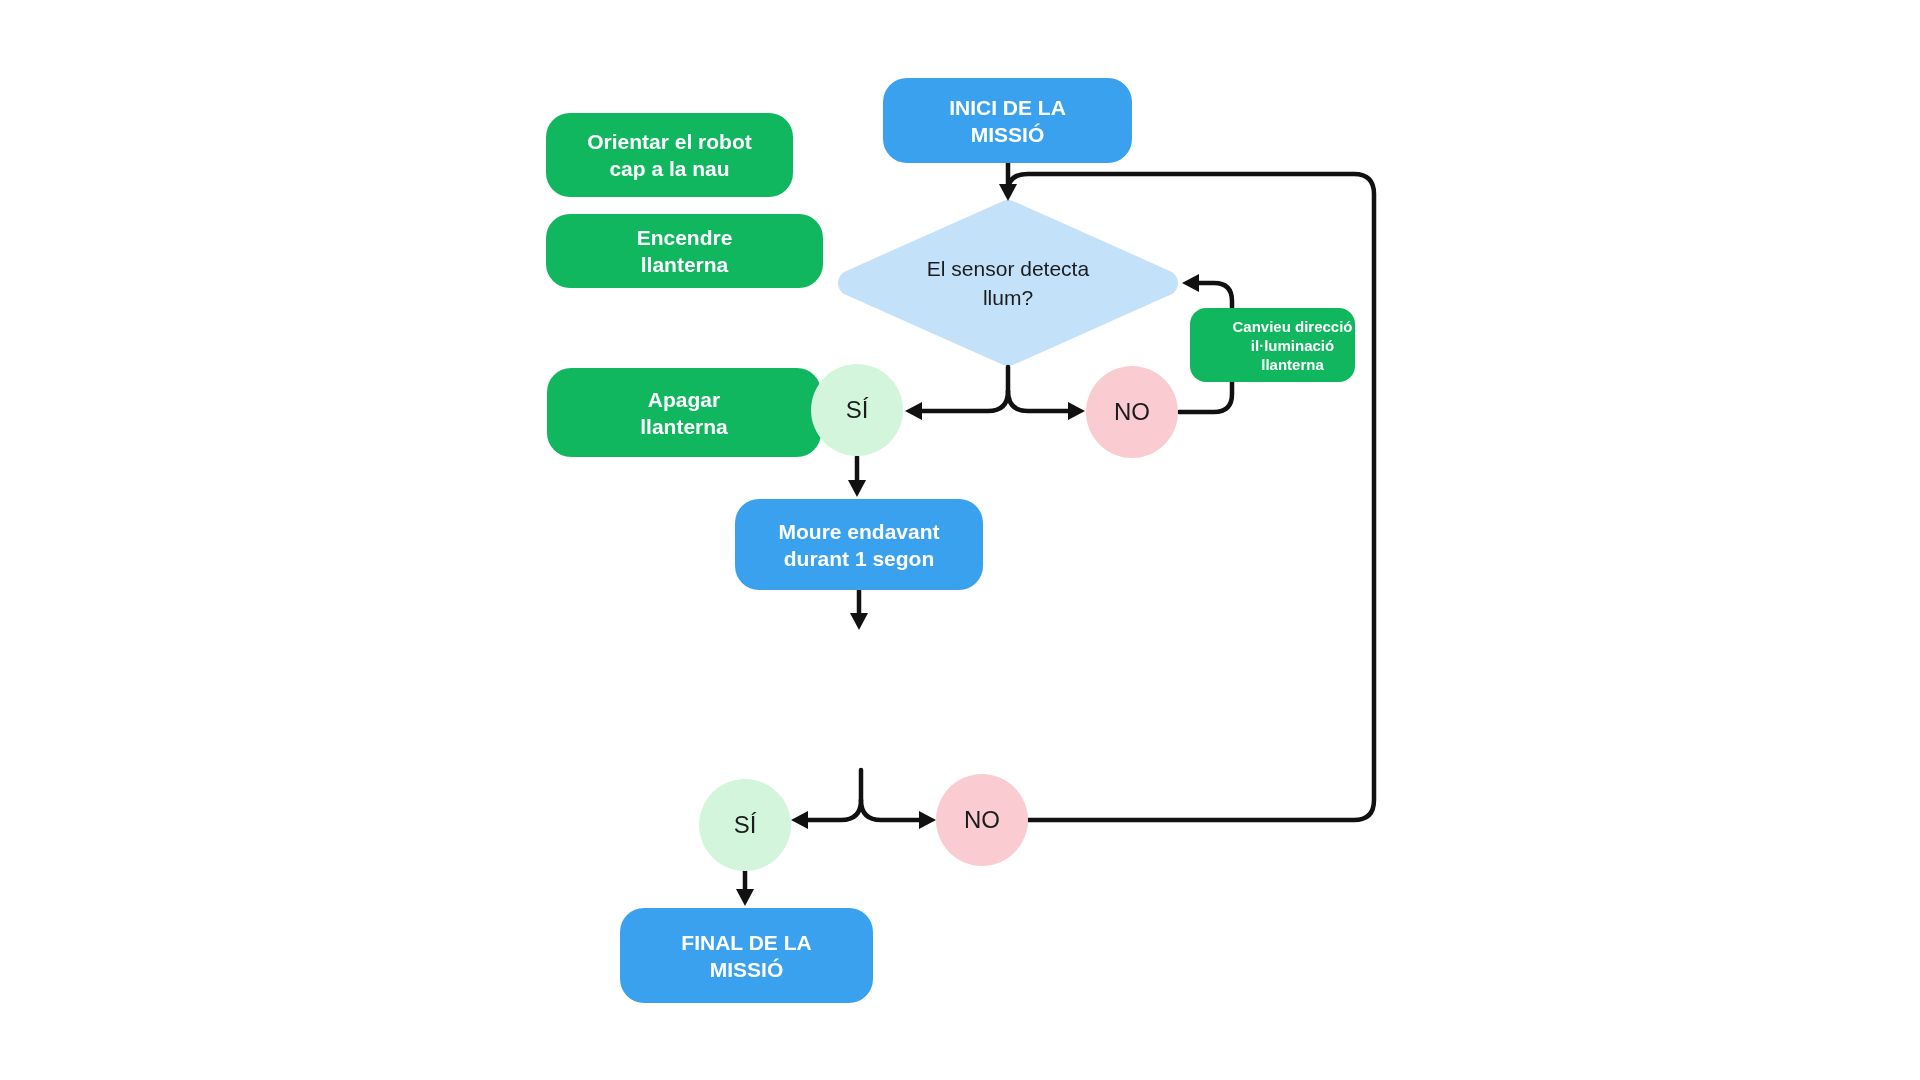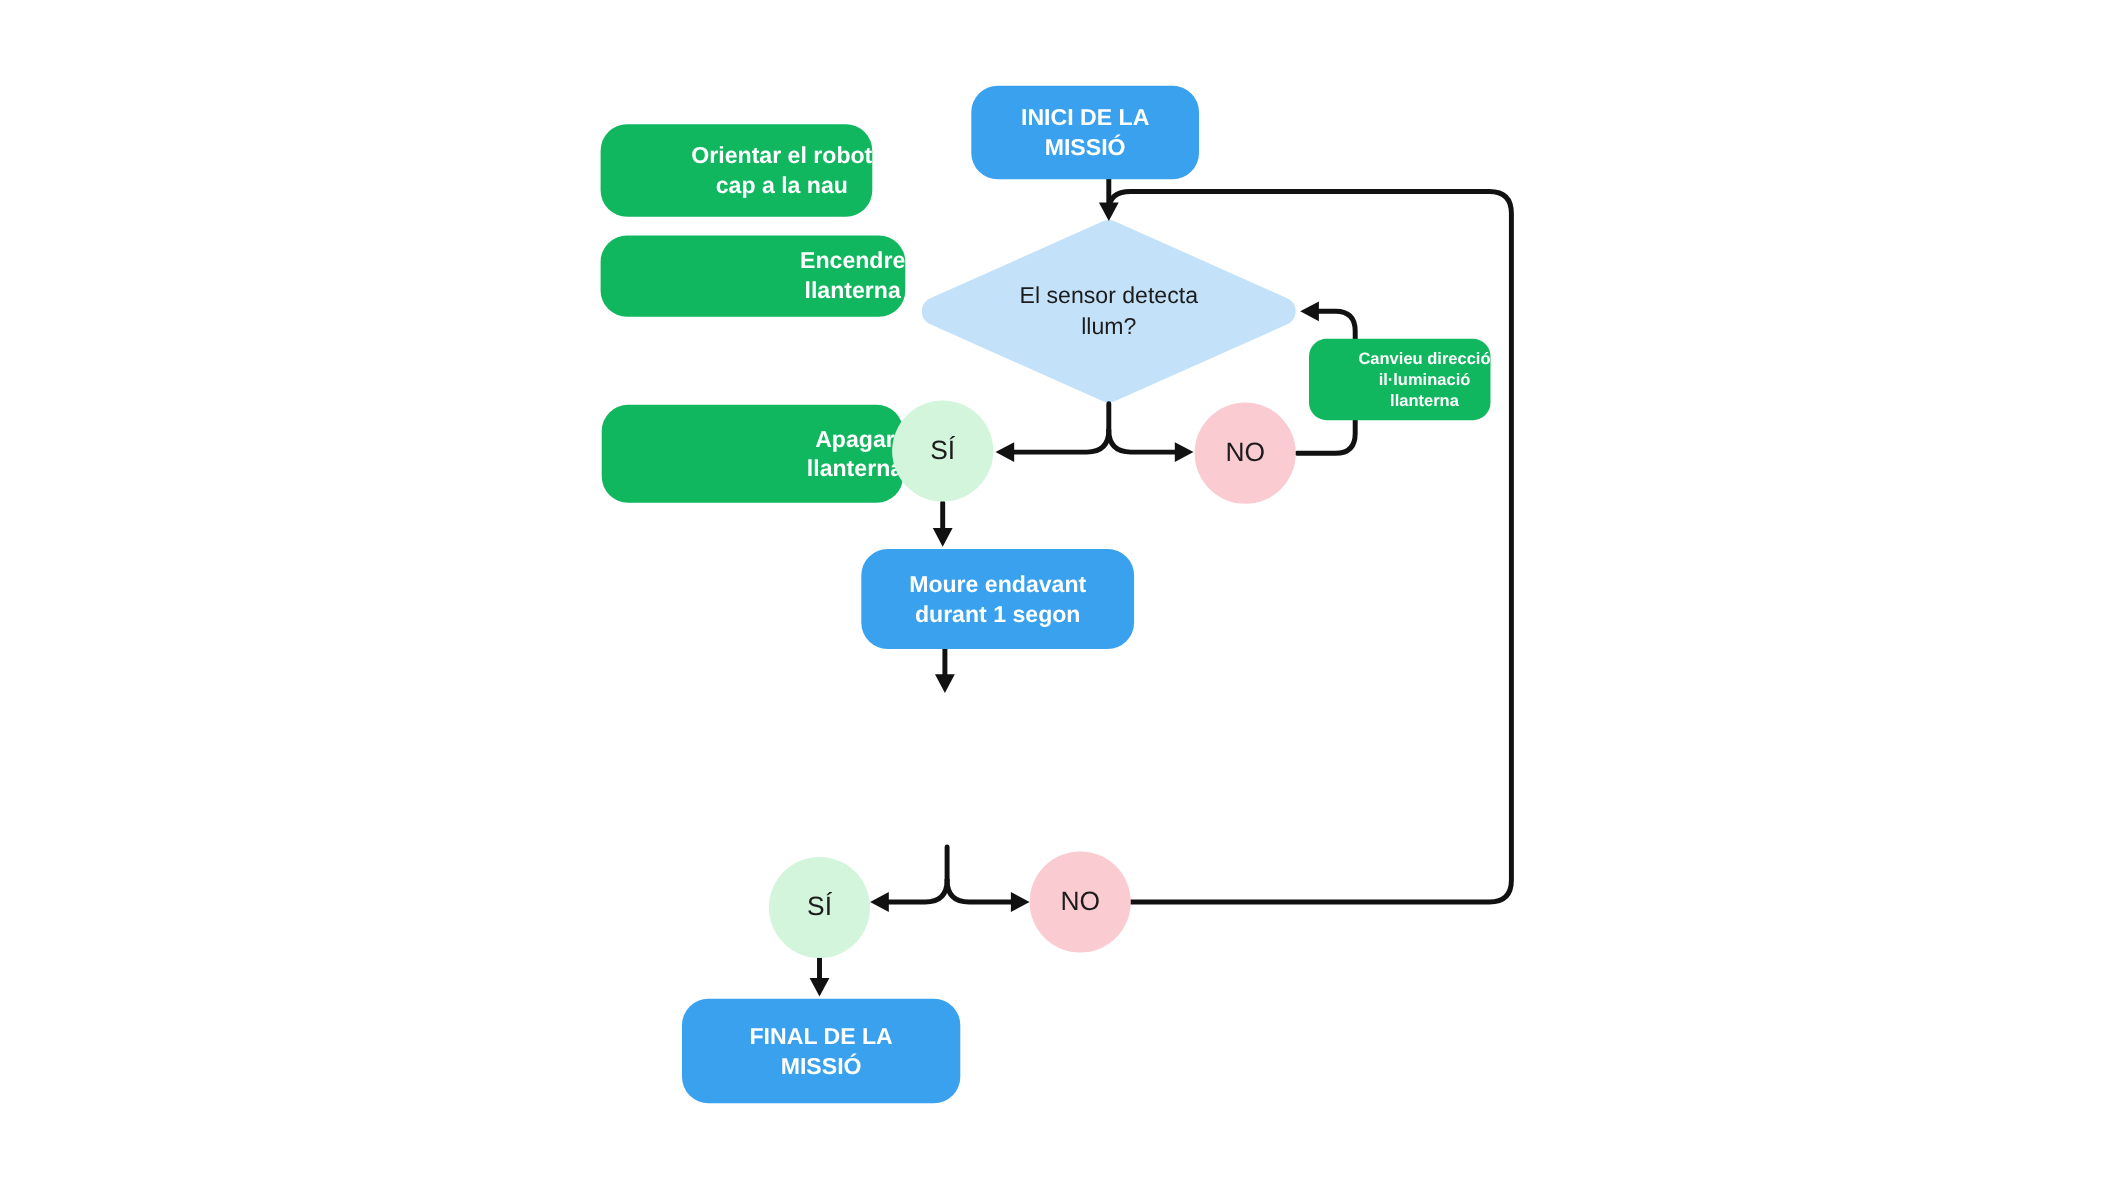--- a/index.html
+++ b/index.html
@@ -26,21 +26,21 @@
   }
   .label { white-space: pre-line; }
   .process {
     border-radius: 24px;
     color: var(--white_text);
     font-weight: 700;
     font-size: 21px;
     line-height: 27px;
   }
   .blue  { background: var(--blue); }
-  .green { background: var(--green); justify-content: flex-end; }
+  .green { background: var(--green); }
   .small-process {
     font-size: 15px;
     line-height: 19px;
     border-radius: 16px;
   }
   .decision {
     z-index: 1;
     color: var(--dark_text);
     font-size: 21px;
     line-height: 29px;
@@ -71,29 +71,29 @@
   }
   .connectors path {
     stroke: var(--line);
     stroke-width: 4.5;
     fill: none;
     stroke-linecap: round;
   }
   .connectors polygon { fill: var(--line); stroke: none; }
 
   
-  #node-start    { left: 883px;  top: 78px;  width: 207px; height: 85px; }
+  #node-start    { left: 883px;  top: 78px;  width: 249px; height: 85px; }
   #node-orientar { left: 546px;  top: 113px; width: 247px; height: 84px; }
   #node-encendre { left: 546px;  top: 214px; width: 277px; height: 74px; }
   #node-apagar   { left: 547px;  top: 368px; width: 274px; height: 89px; }
   #node-decision1{ left: 838px;  top: 199px; width: 340px; height: 168px; }
   #node-canvieu  { left: 1190px; top: 308px; width: 165px; height: 74px; padding-left: 40px; }
   #node-yes1     { left: 811px;  top: 364px; }
   #node-no1      { left: 1086px; top: 366px; }
-  #node-moure    { left: 735px;  top: 499px; width: 248px; height: 91px; margin-left: 48px; }
+  #node-moure    { left: 735px;  top: 499px; width: 248px; height: 91px; }
   #node-decision2{ left: 710px;  top: 632px; width: 300px; height: 138px; }
   #node-yes2     { left: 699px;  top: 779px; }
   #node-no2      { left: 936px;  top: 774px; }
   #node-end      { left: 620px;  top: 908px; width: 253px; height: 95px; }
 </style>
 </head>
 <body>
 
 <div id="canvas">
 

